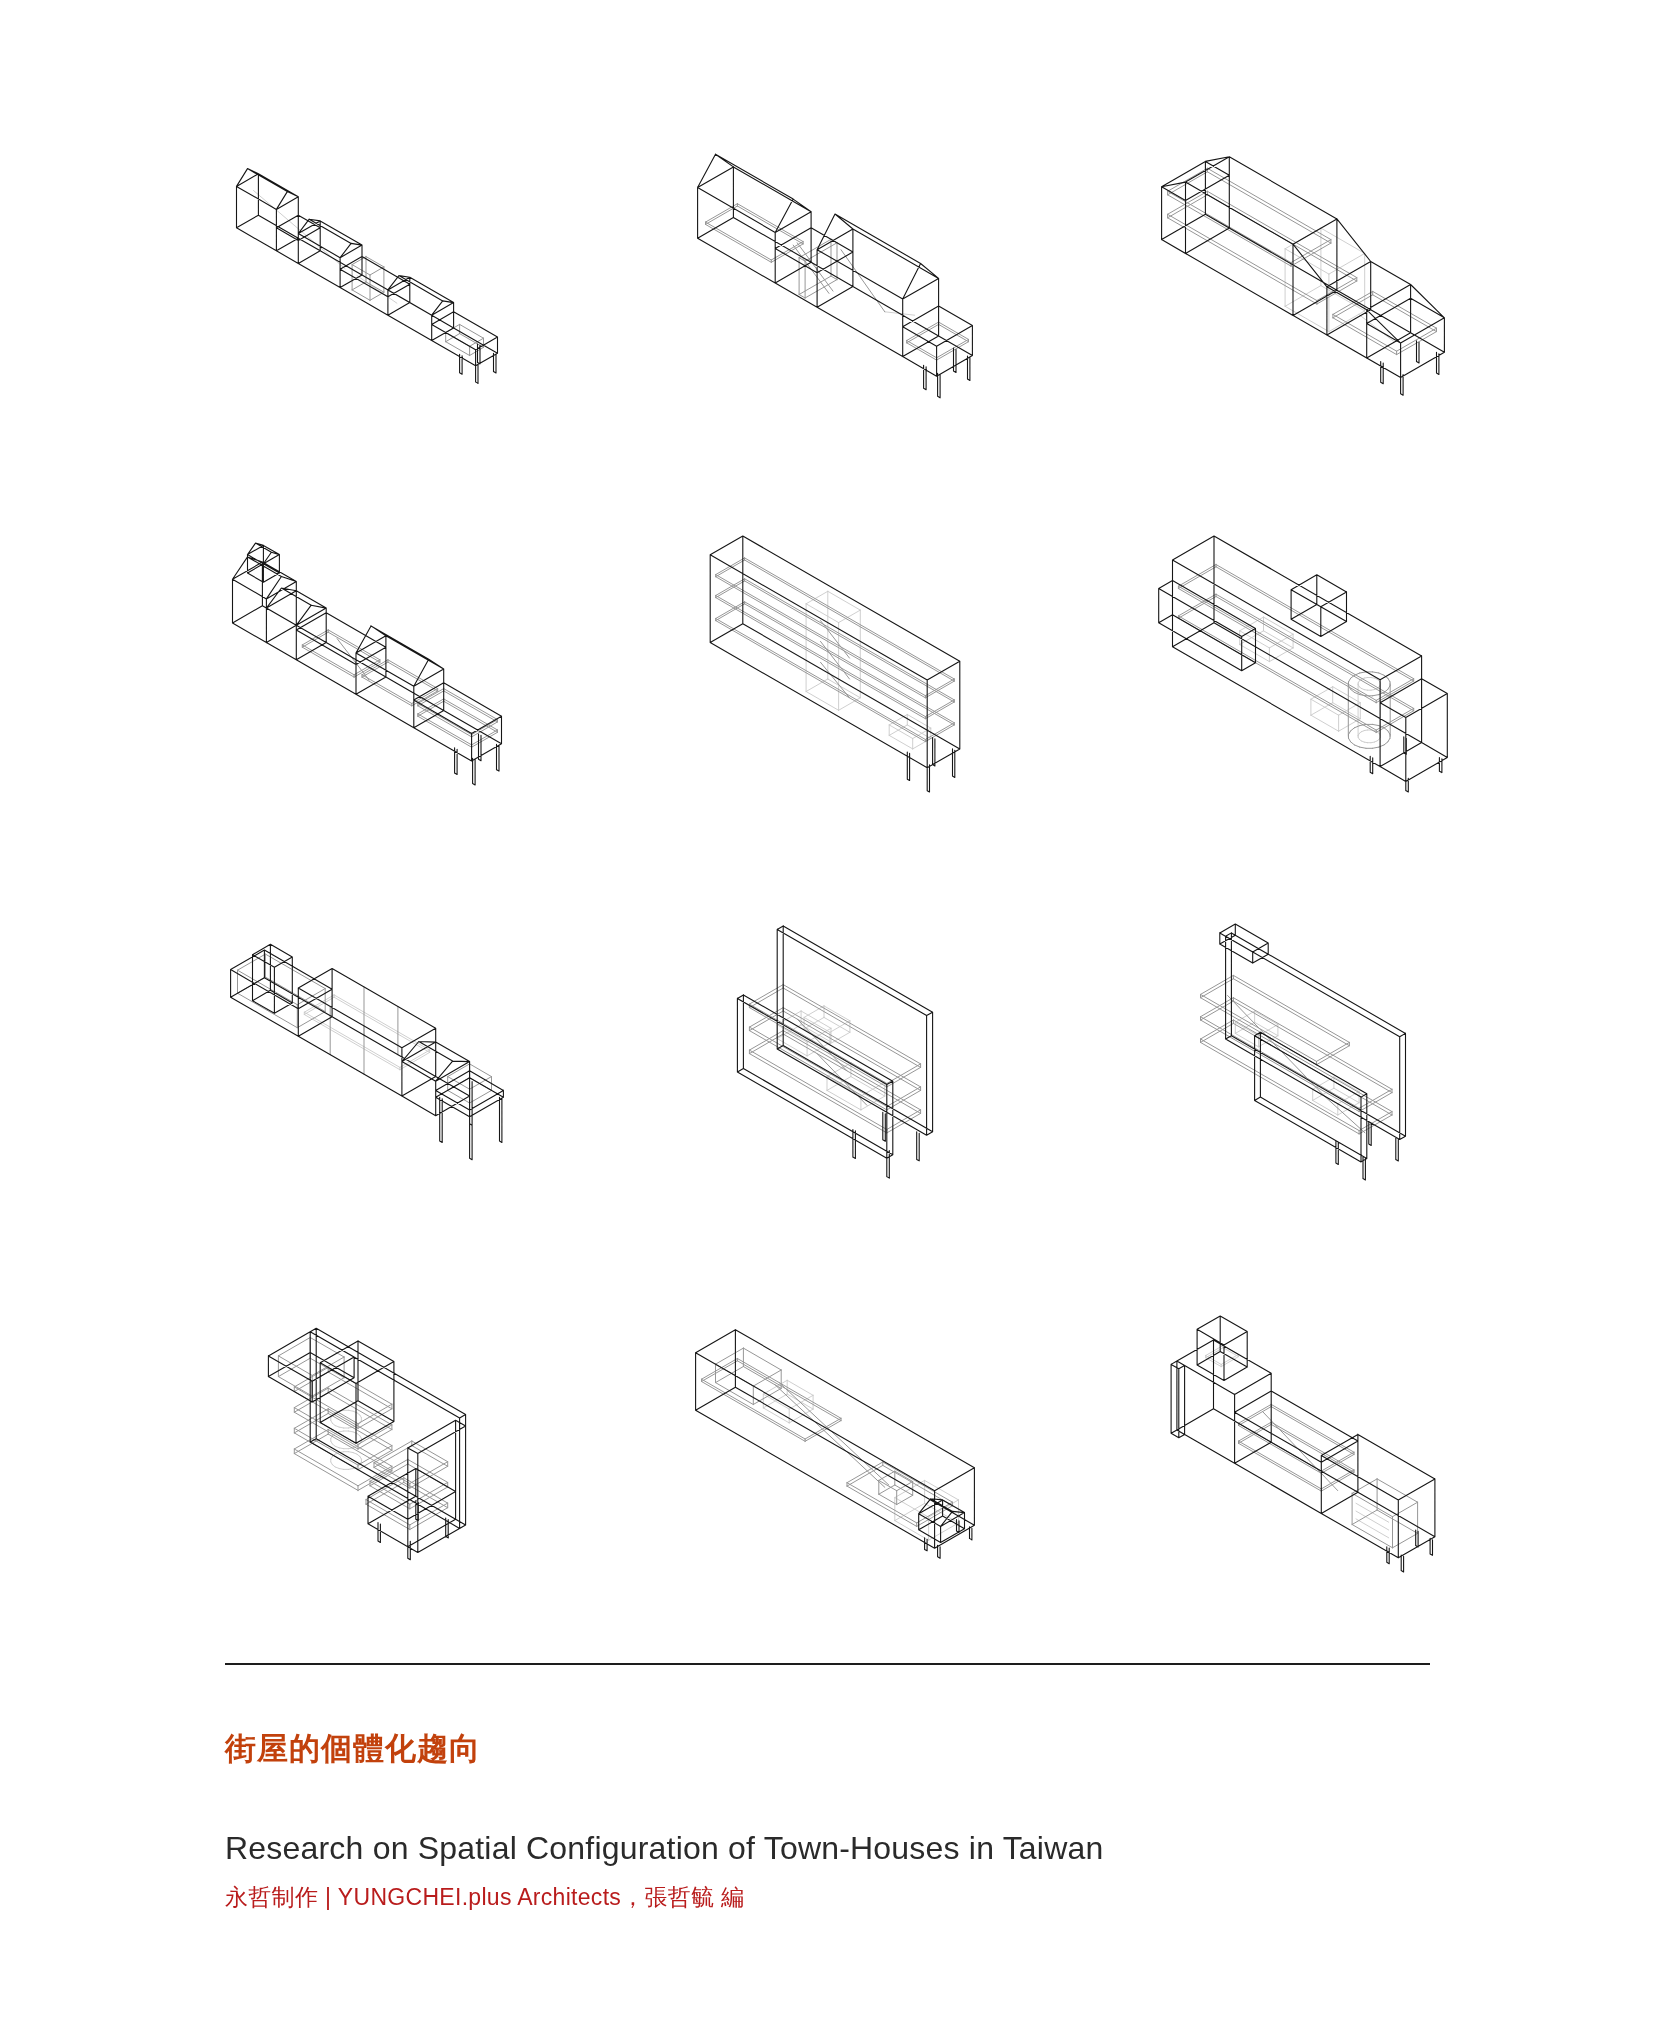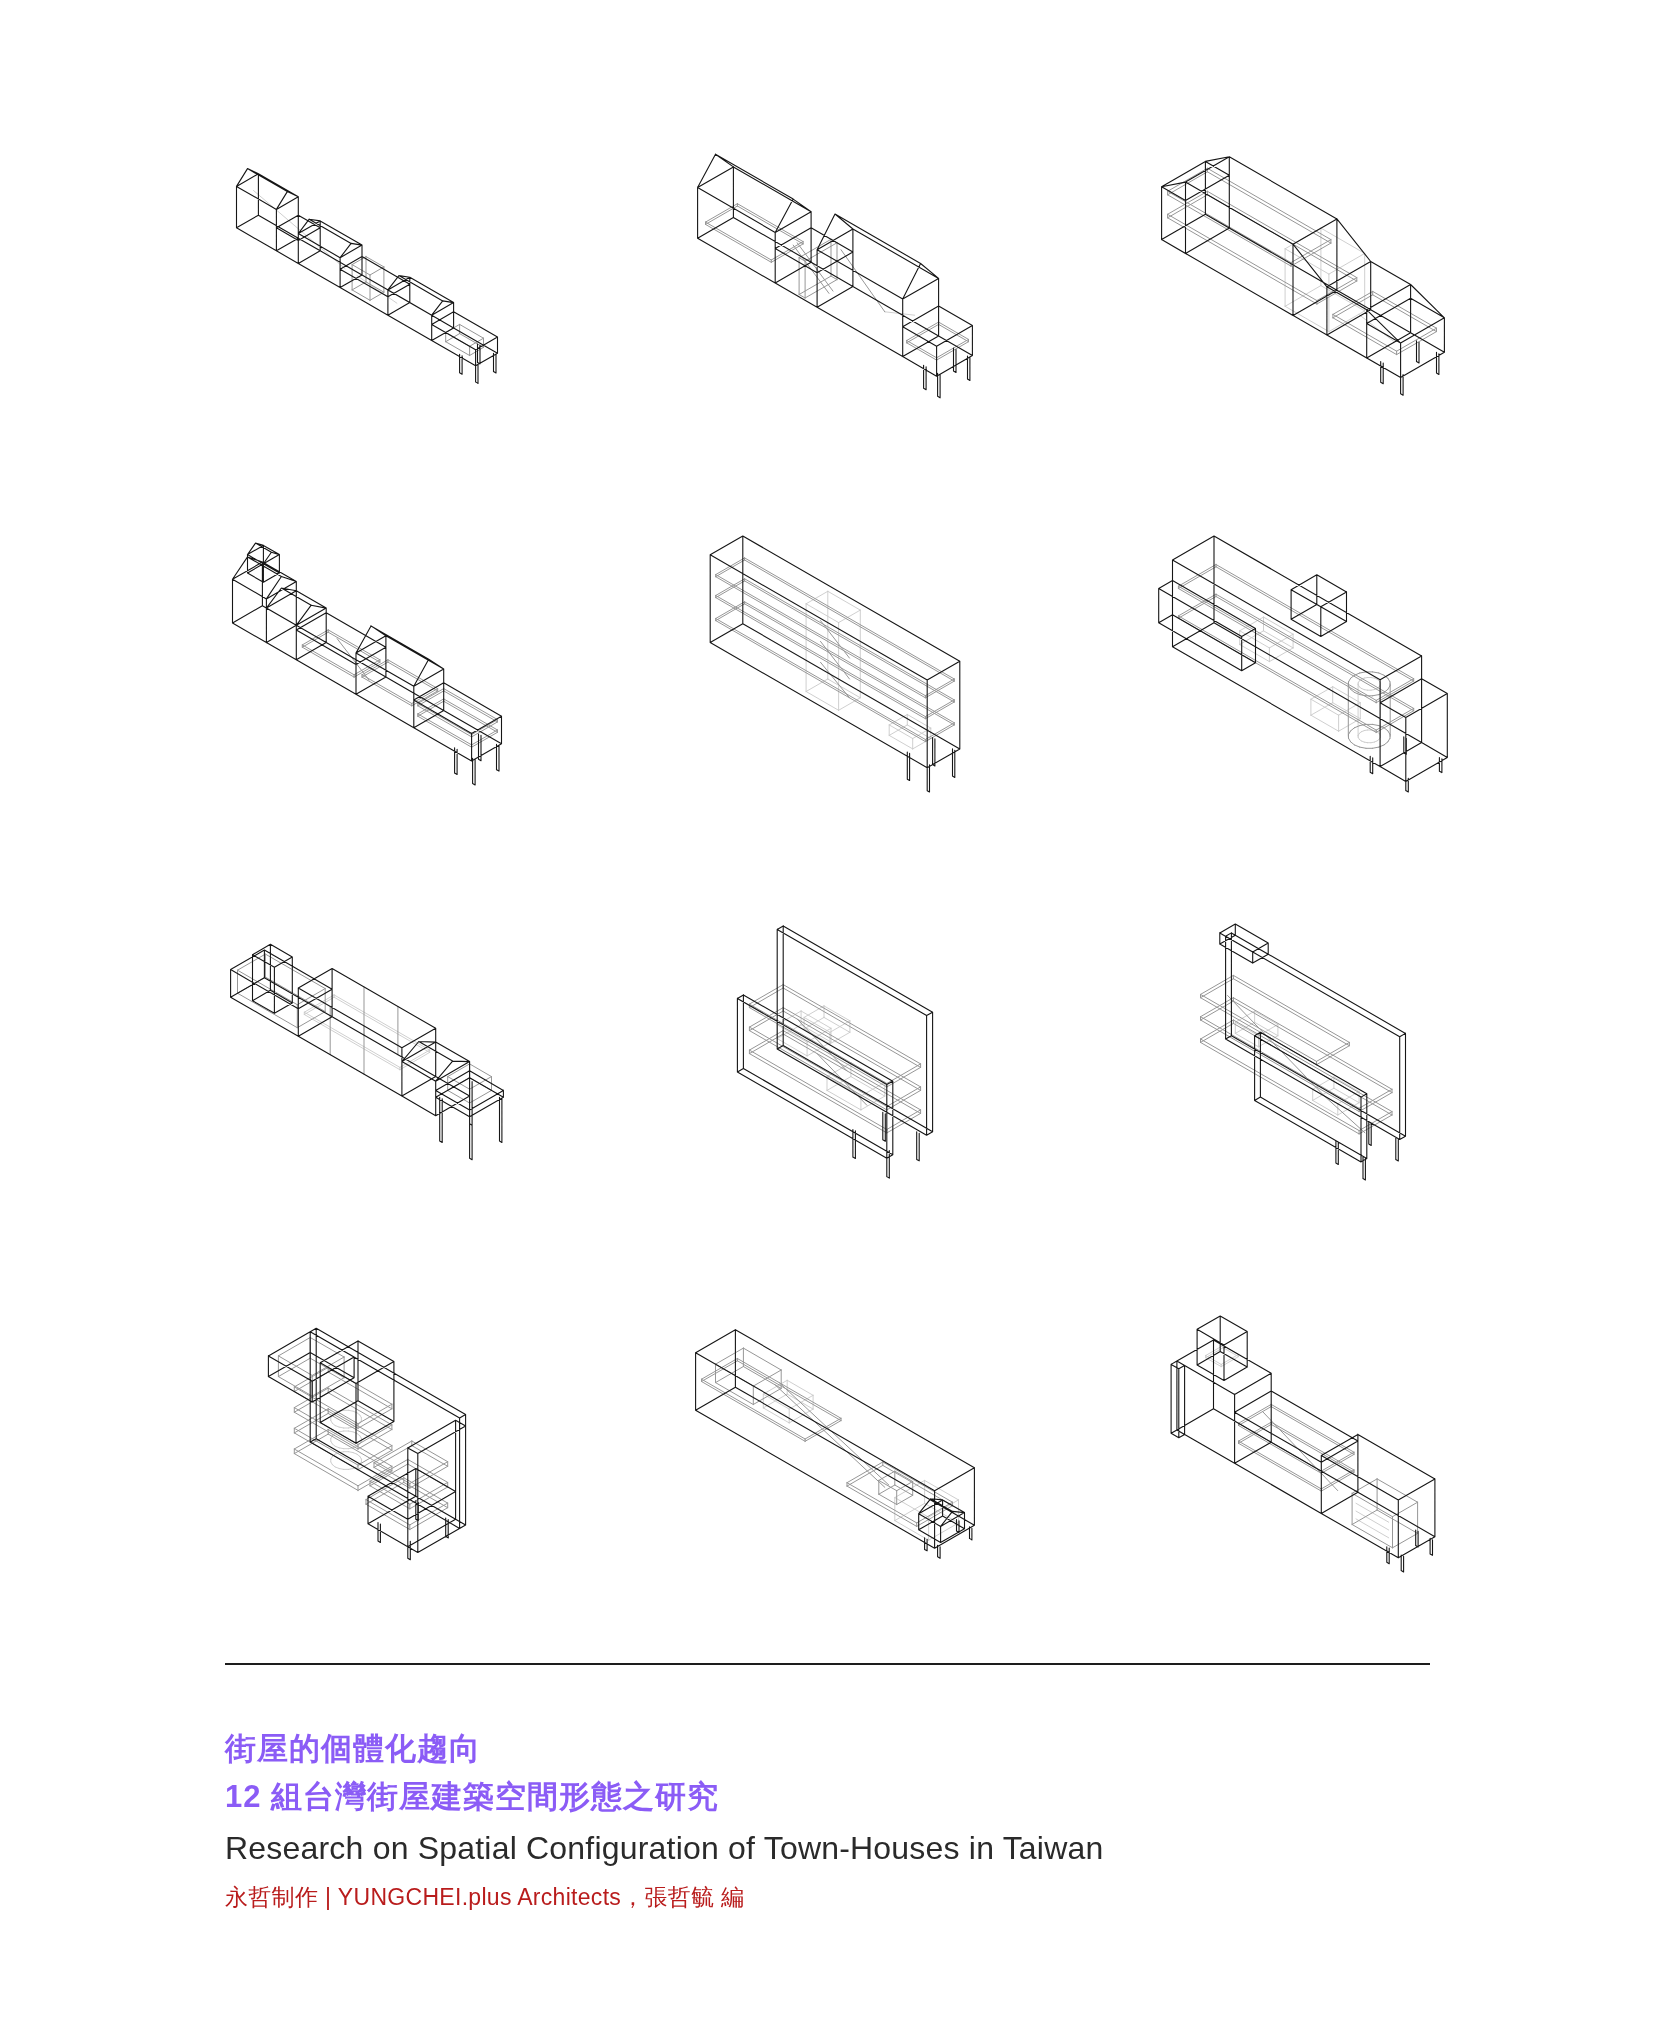--- a/index.html
+++ b/index.html
@@ -6,21 +6,21 @@
   .page{
     position:relative;
     width:1654px;height:2024px;
     background:#ffffff;
     margin:0 auto;
     font-family:"Liberation Sans","DejaVu Sans",sans-serif;
     overflow:hidden;
   }
   svg.house{position:absolute;display:block;}
   .rule{position:absolute;left:225px;top:1663px;width:1205px;height:2px;background:#1d1d1d;}
-  .t-zh{position:absolute;left:225px;font-weight:bold;color:#8b5cf6;font-size:31px;letter-spacing:1px;white-space:nowrap;line-height:1.15;}
+  .t-zh{position:absolute;left:225px;font-weight:bold;color:#c2410c;font-size:31px;letter-spacing:1px;white-space:nowrap;line-height:1.15;}
   .t-zh1{top:1731px;}
   .t-zh2{top:1779px;}
   .t-en{position:absolute;left:225px;top:1829px;font-size:32px;color:#2a2a2a;letter-spacing:0.2px;white-space:nowrap;line-height:1.2;}
   .t-credit{position:absolute;left:225px;top:1884px;font-size:23px;color:#b91c1c;letter-spacing:0.3px;white-space:nowrap;line-height:1.2;}
 </style>
 </head>
 <body>
 
 <div class="page">
 
@@ -82,17 +82,16 @@
       <path d="M15.6 104.2L254.6 242.2M15.6 46.7L254.6 184.7M15.6 104.2L15.6 46.7M254.6 242.2L294.4 219.2M254.6 184.7L294.4 161.7M254.6 242.2L254.6 184.7M294.4 219.2L55.4 81.2M294.4 161.7L55.4 23.7M294.4 219.2L294.4 161.7M55.4 81.2L15.6 104.2M55.4 23.7L15.6 46.7M55.4 81.2L55.4 23.7M238.7 223.8L260.6 236.5M238.7 207.7L260.6 220.4M238.7 223.8L238.7 207.7M260.6 236.5L284.5 222.7M260.6 220.4L284.5 206.6M260.6 236.5L260.6 220.4M284.5 222.7L262.6 210M284.5 206.6L262.6 193.9M284.5 222.7L284.5 206.6M262.6 210L238.7 223.8M262.6 193.9L238.7 207.7M262.6 210L262.6 193.9M238.7 207.7L250.6 192.8M262.6 193.9L250.6 192.8M260.6 220.4L272.5 205.4M284.5 206.6L272.5 205.4M250.6 192.8L272.5 205.4M244.6 231.9L244.6 243.4M247.1 233.3L247.1 244.8M244.6 243.4L247.1 244.8M276.5 213.5L276.5 225M279 214.9L279 226.4M276.5 225L279 226.4M257.6 239.3L257.6 250.8M260.1 240.8L260.1 252.3M257.6 250.8L260.1 252.3M289.5 220.9L289.5 232.4M291.9 222.4L291.9 233.9M289.5 232.4L291.9 233.9" fill="none" stroke="#161616" stroke-width="1.1" stroke-linecap="round" stroke-linejoin="round"></path>
     </svg>
   <svg class="house" style="left:1148px;top:1306px" width="310" height="276" viewBox="0 0 310 276">
       <path d="M57.7 51.7L73.2 60.6M57.7 49.5L73.2 58.4M57.7 51.7L57.7 49.5M73.2 60.6L90.5 50.6M73.2 58.4L90.5 48.4M73.2 60.6L73.2 58.4M90.5 50.6L75.1 41.7M90.5 48.4L75.1 39.5M90.5 50.6L90.5 48.4M75.1 41.7L57.7 51.7M75.1 39.5L57.7 49.5M75.1 41.7L75.1 39.5M208 212.9L240.7 231.8M208 205.1L240.7 224M208 197.3L240.7 216.2" fill="none" stroke="#c9c9c9" stroke-width="0.9" stroke-linecap="round" stroke-linejoin="round"></path>
       <path d="M90.5 137.3L173.3 185.1M90.5 135.1L173.3 182.9M90.5 137.3L90.5 135.1M173.3 185.1L206 166.2M173.3 182.9L206 164M173.3 185.1L173.3 182.9M206 166.2L123.2 118.4M206 164L123.2 116.2M206 166.2L206 164M123.2 118.4L90.5 137.3M123.2 116.2L90.5 135.1M123.2 118.4L123.2 116.2M90.5 119.5L173.3 167.3M90.5 117.3L173.3 165.1M90.5 119.5L90.5 117.3M173.3 167.3L206 148.4M173.3 165.1L206 146.2M173.3 167.3L173.3 165.1M206 148.4L123.2 100.6M206 146.2L123.2 98.4M206 148.4L206 146.2M123.2 100.6L90.5 119.5M123.2 98.4L90.5 117.3M123.2 100.6L123.2 98.4M114.6 105.6L189.7 184.6M204.1 218.5L244.5 241.8M204.1 187.3L244.5 210.7M204.1 218.5L204.1 187.3M244.5 241.8L269.6 227.4M244.5 210.7L269.6 196.2M244.5 241.8L244.5 210.7M269.6 227.4L229.1 204M269.6 196.2L229.1 172.9M269.6 227.4L269.6 196.2M229.1 204L204.1 218.5M229.1 172.9L204.1 187.3M229.1 204L229.1 172.9" fill="none" stroke="#979797" stroke-width="1" stroke-linecap="round" stroke-linejoin="round"></path>
       <path d="M28.9 124L86.6 157.3M28.9 55L86.6 88.4M28.9 124L28.9 55M86.6 157.3L123.2 136.2M86.6 88.4L123.2 67.3M86.6 157.3L86.6 88.4M123.2 136.2L65.5 102.8M123.2 67.3L65.5 33.9M123.2 136.2L123.2 67.3M65.5 102.8L28.9 124M65.5 33.9L28.9 55M65.5 102.8L65.5 33.9M49.1 58.9L76 74.5M49.1 23.3L76 38.9M49.1 58.9L49.1 23.3M76 74.5L99.2 61.1M76 38.9L99.2 25.6M76 74.5L76 38.9M99.2 61.1L72.2 45.6M99.2 25.6L72.2 10M99.2 61.1L99.2 25.6M72.2 45.6L49.1 58.9M72.2 10L49.1 23.3M72.2 45.6L72.2 10M23.1 127.3L30.8 131.7M23.1 58.4L30.8 62.8M23.1 127.3L23.1 58.4M30.8 131.7L36.6 128.4M30.8 62.8L36.6 59.5M30.8 131.7L30.8 62.8M36.6 128.4L28.9 124M36.6 59.5L28.9 55M36.6 128.4L36.6 59.5M28.9 124L23.1 127.3M28.9 55L23.1 58.4M28.9 124L28.9 55M86.6 157.3L173.3 207.4M86.6 106.2L173.3 156.2M86.6 157.3L86.6 106.2M173.3 207.4L209.9 186.2M173.3 156.2L209.9 135.1M173.3 207.4L173.3 156.2M209.9 186.2L123.2 136.2M209.9 135.1L123.2 85M209.9 186.2L209.9 135.1M123.2 136.2L86.6 157.3M123.2 85L86.6 106.2M123.2 136.2L123.2 85M173.3 207.4L250.3 251.8M173.3 149.5L250.3 194M173.3 207.4L173.3 149.5M250.3 251.8L286.9 230.7M250.3 194L286.9 172.9M250.3 251.8L250.3 194M286.9 230.7L209.9 186.2M286.9 172.9L209.9 128.4M286.9 230.7L286.9 172.9M209.9 186.2L173.3 207.4M209.9 128.4L173.3 149.5M209.9 186.2L209.9 128.4M238.8 240.7L238.8 256.3M241.2 242.1L241.2 257.7M238.8 256.3L241.2 257.7M267.7 224L267.7 239.6M270.1 225.4L270.1 241M267.7 239.6L270.1 241M253.2 249L253.2 264.6M255.6 250.4L255.6 266M253.2 264.6L255.6 266M282.1 232.4L282.1 247.9M284.5 233.8L284.5 249.3M282.1 247.9L284.5 249.3" fill="none" stroke="#161616" stroke-width="1.1" stroke-linecap="round" stroke-linejoin="round"></path>
     </svg>
 
   <div class="rule"></div>
   <div class="t-zh t-zh1">街屋的個體化趨向</div>
-  <div class="t-zh t-zh2">12 組台灣街屋建築空間形態之研究</div>
   <div class="t-en">Research on Spatial Configuration of Town-Houses in Taiwan</div>
   <div class="t-credit">永哲制作 | YUNGCHEI.plus Architects，張哲毓 編</div>
 
 </div>
 
 </body></html>

